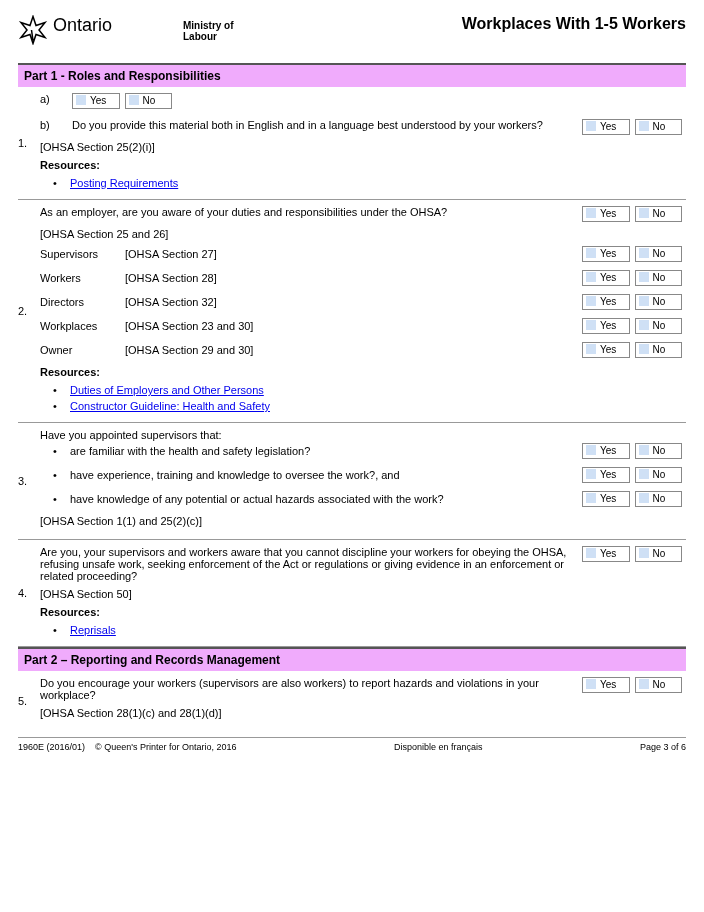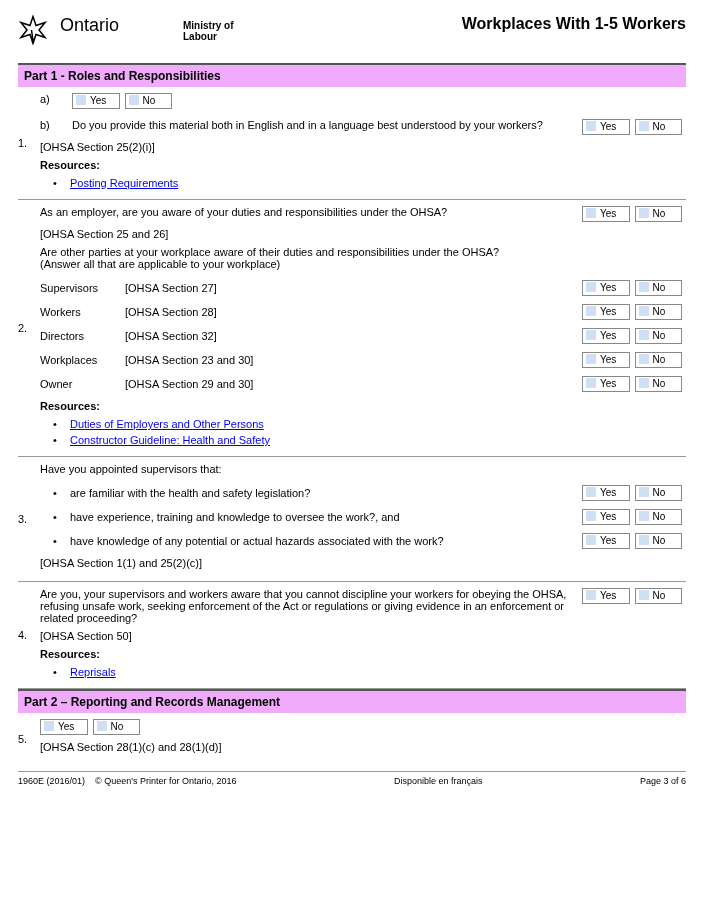--- a/index.html
+++ b/index.html
@@ -1,18 +1,18 @@
 <!DOCTYPE html>
 <html><head>
 <meta charset="utf-8">
 <style>
 body{margin:0;font-family:Arial,sans-serif;font-size:11px;color:#000;background:#fff;width:704px}
 .page{padding:15px 18px}
 .header{display:flex;align-items:flex-start;margin-bottom:18px}
-.logo-block{display:flex;align-items:flex-start;gap:12px;width:150px}
+.logo-block{display:flex;align-items:flex-start;gap:5px;width:150px}
 .trillium{width:30px;height:30px}
 .ontario{font-size:18px;font-weight:400}
 .ministry{font-size:10px;font-weight:bold;margin-left:15px;margin-top:5px}
 .title-block{margin-left:auto;text-align:left;font-size:16px;font-weight:bold}
 .section-header{background:#f0abfc;border-top:2px solid #555;padding:4px 6px;font-weight:bold;font-size:12px}
 .ref{font-size:11px;margin:6px 0}
 .resources{font-weight:bold;margin:6px 0}
 a.link{color:#0000EE;text-decoration:underline}
 .bullet-row{display:flex;margin:4px 0}
 .bullet-row .b{width:30px;text-align:center}
@@ -110,22 +110,20 @@
                 <span class="sq"></span>
                 <span>Yes</span>
               </div>
        <div class="yn-cell">
                 <span class="sq"></span>
                 <span>No</span>
               </div>
      </div>
    </div>
    <div class="ref">[OHSA Section 25 and 26]</div>
-   <div style="white-space:pre-line;margin-bottom:10px">Are other parties at your workplace aware of their duties and responsibilities under the OHSA?
-(Answer all that are applicable to your workplace)</div>
    <div class="sub-row">
             <div class="label">Supervisors</div>
             <div class="sect">[OHSA Section 27]</div>
             <div class="yn yn-pair">
               <div class="yn-cell">
                 <span class="sq"></span>
                 <span>Yes</span>
               </div>
               <div class="yn-cell">
                 <span class="sq"></span>
@@ -199,21 +197,21 @@
             <a class="link">Constructor Guideline: Health and Safety</a>
           </div>
  </div>
 </div>
 </div>
 
 <div class="item-wrap">
 <div class="main-row">
  <div class="num">3.</div>
  <div class="body">
-   <div style="margin-bottom:10px">Have you appointed supervisors that:</div>
+   <div style="margin-bottom:2px">Have you appointed supervisors that:</div>
    <div class="q3-row">
             <div class="bul">•</div>
             <div class="txt">are familiar with the health and safety legislation?</div>
             <div class="yn yn-pair">
               <div class="yn-cell">
                 <span class="sq"></span>
                 <span>Yes</span>
               </div>
               <div class="yn-cell">
                 <span class="sq"></span>
@@ -281,20 +279,21 @@
 </div>
 </div>
 
 <div class="section-header">Part 2 – Reporting and Records Management</div>
 
 <div class="item-wrap" style="border-bottom:none">
 <div class="main-row">
  <div class="num">5.</div>
  <div class="body">
    <div class="q-line">
+     <div class="qt" style="padding-left:0">Do you encourage your workers (supervisors are also workers) to report hazards and violations in your workplace?</div>
      <div class="qy yn-pair">
        <div class="yn-cell">
                 <span class="sq"></span>
                 <span>Yes</span>
               </div>
        <div class="yn-cell">
                 <span class="sq"></span>
                 <span>No</span>
               </div>
      </div>

